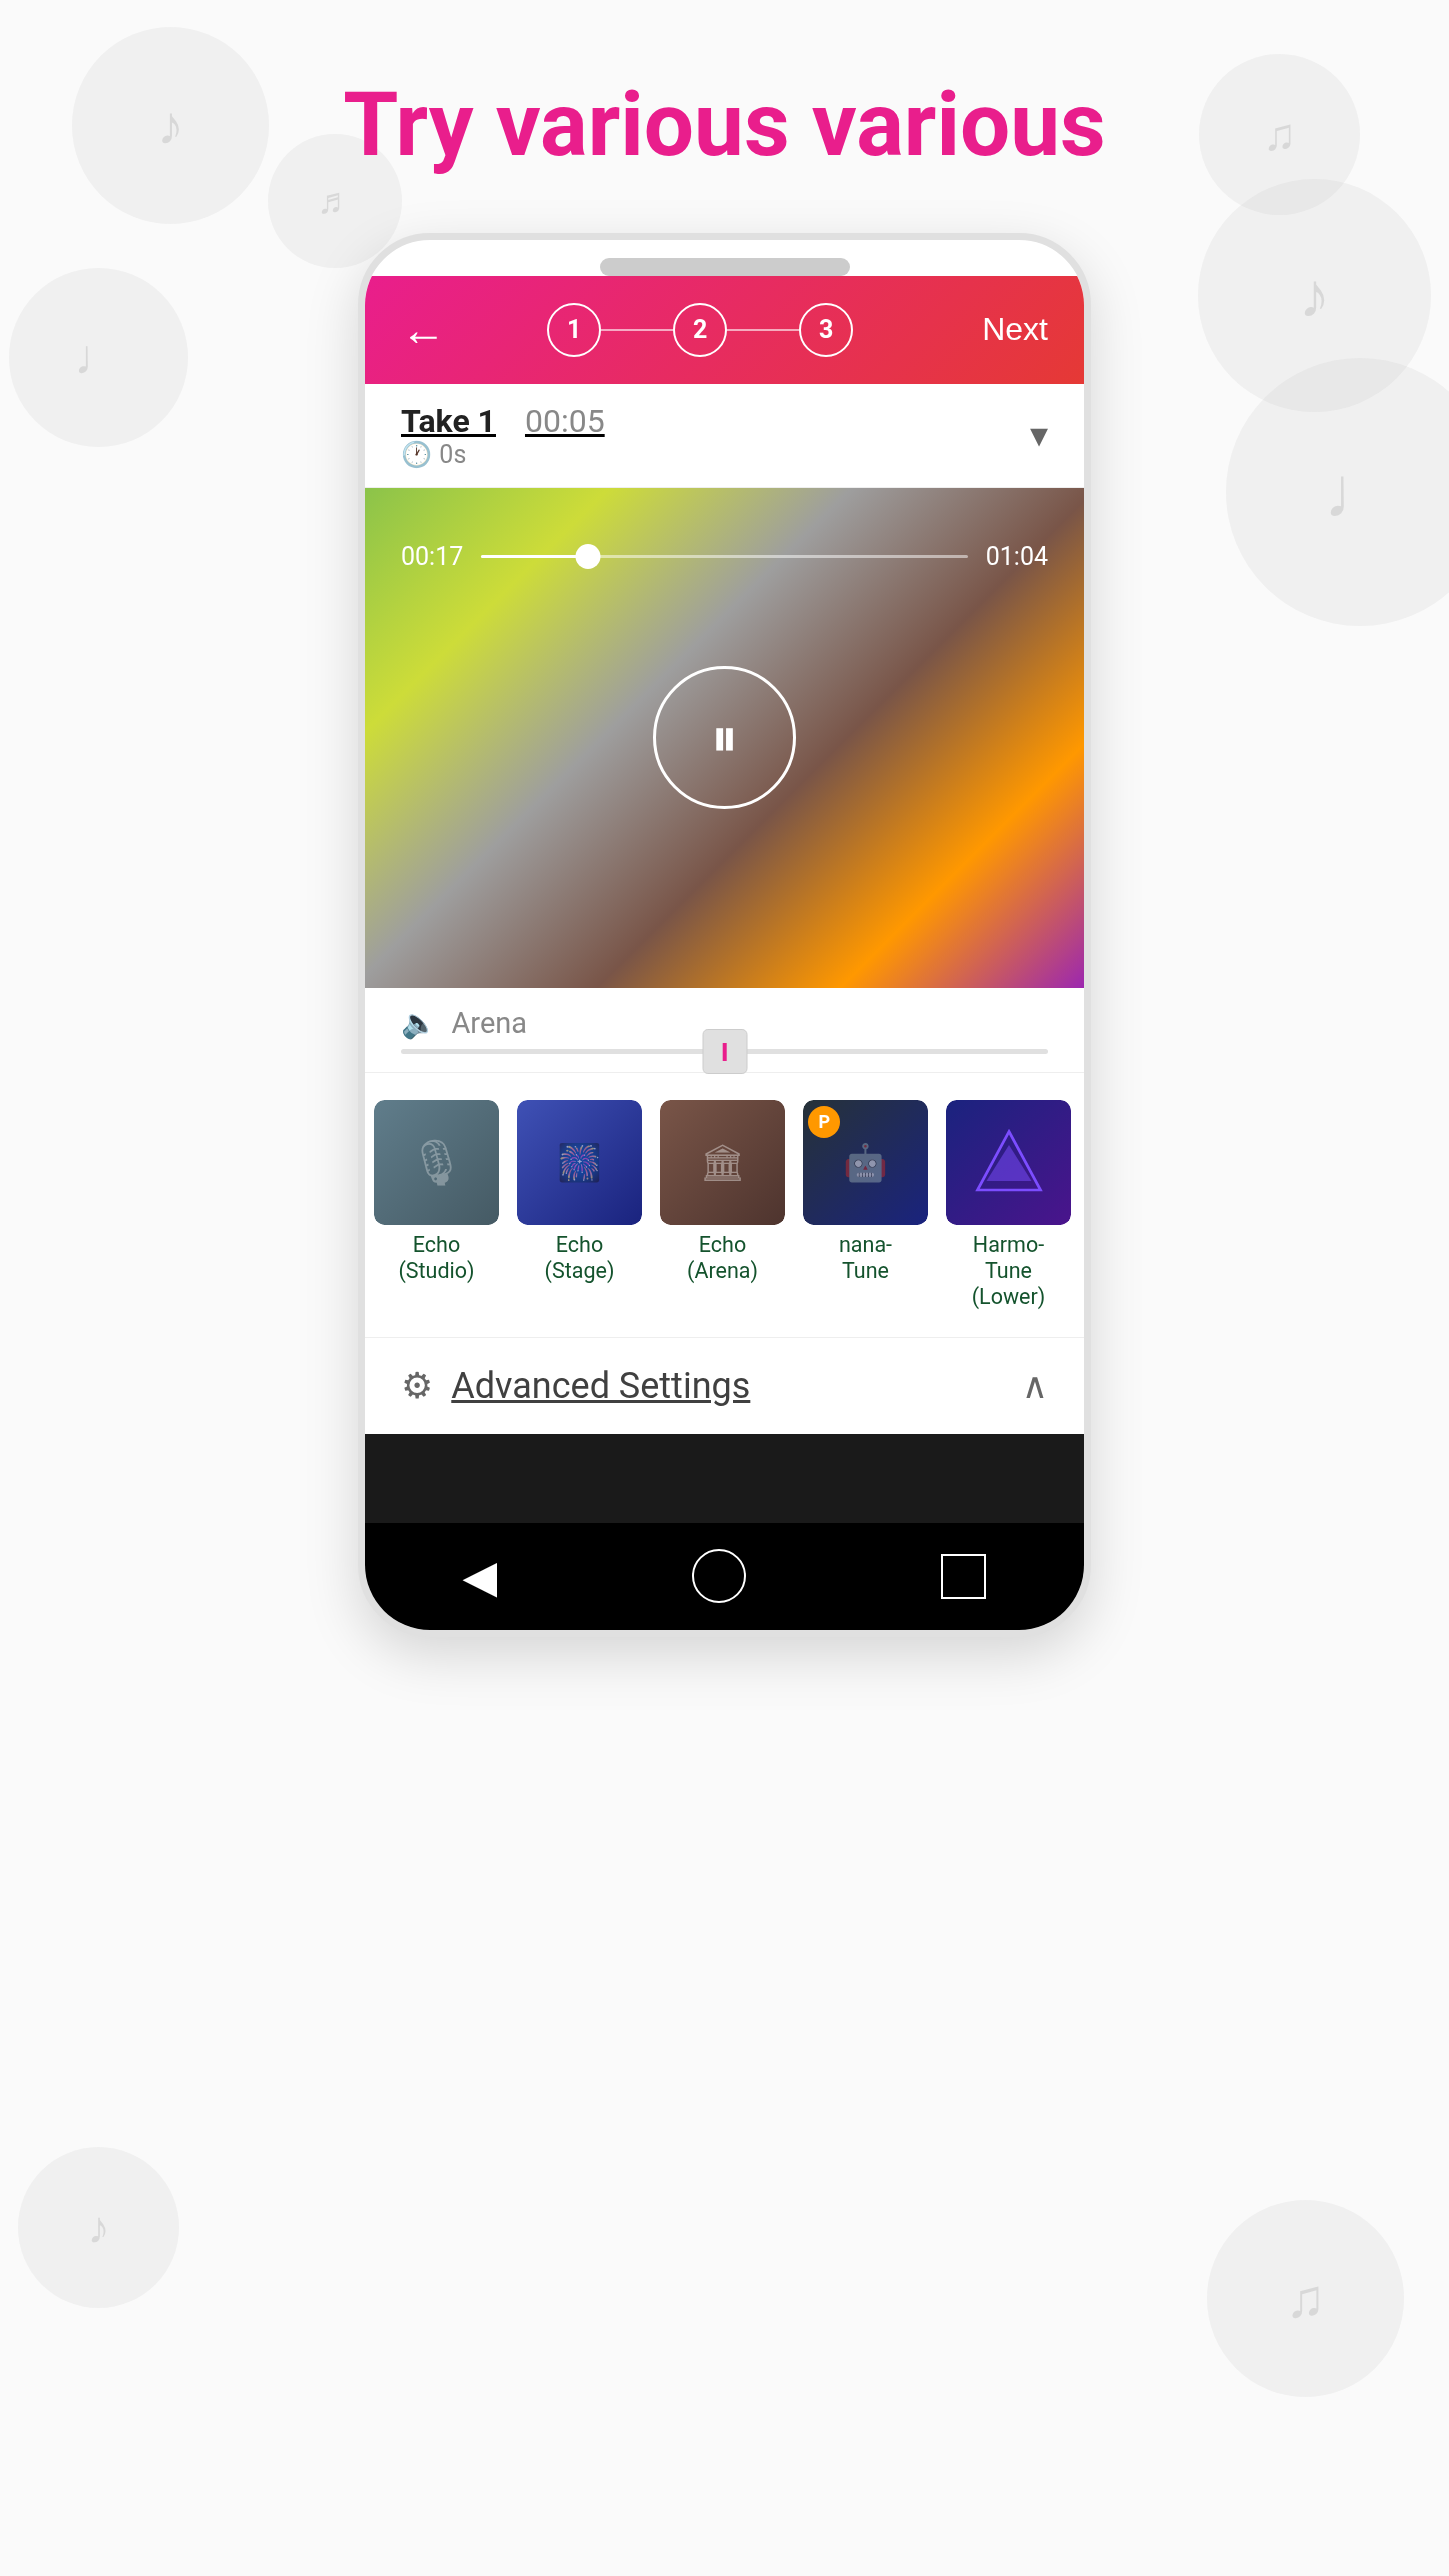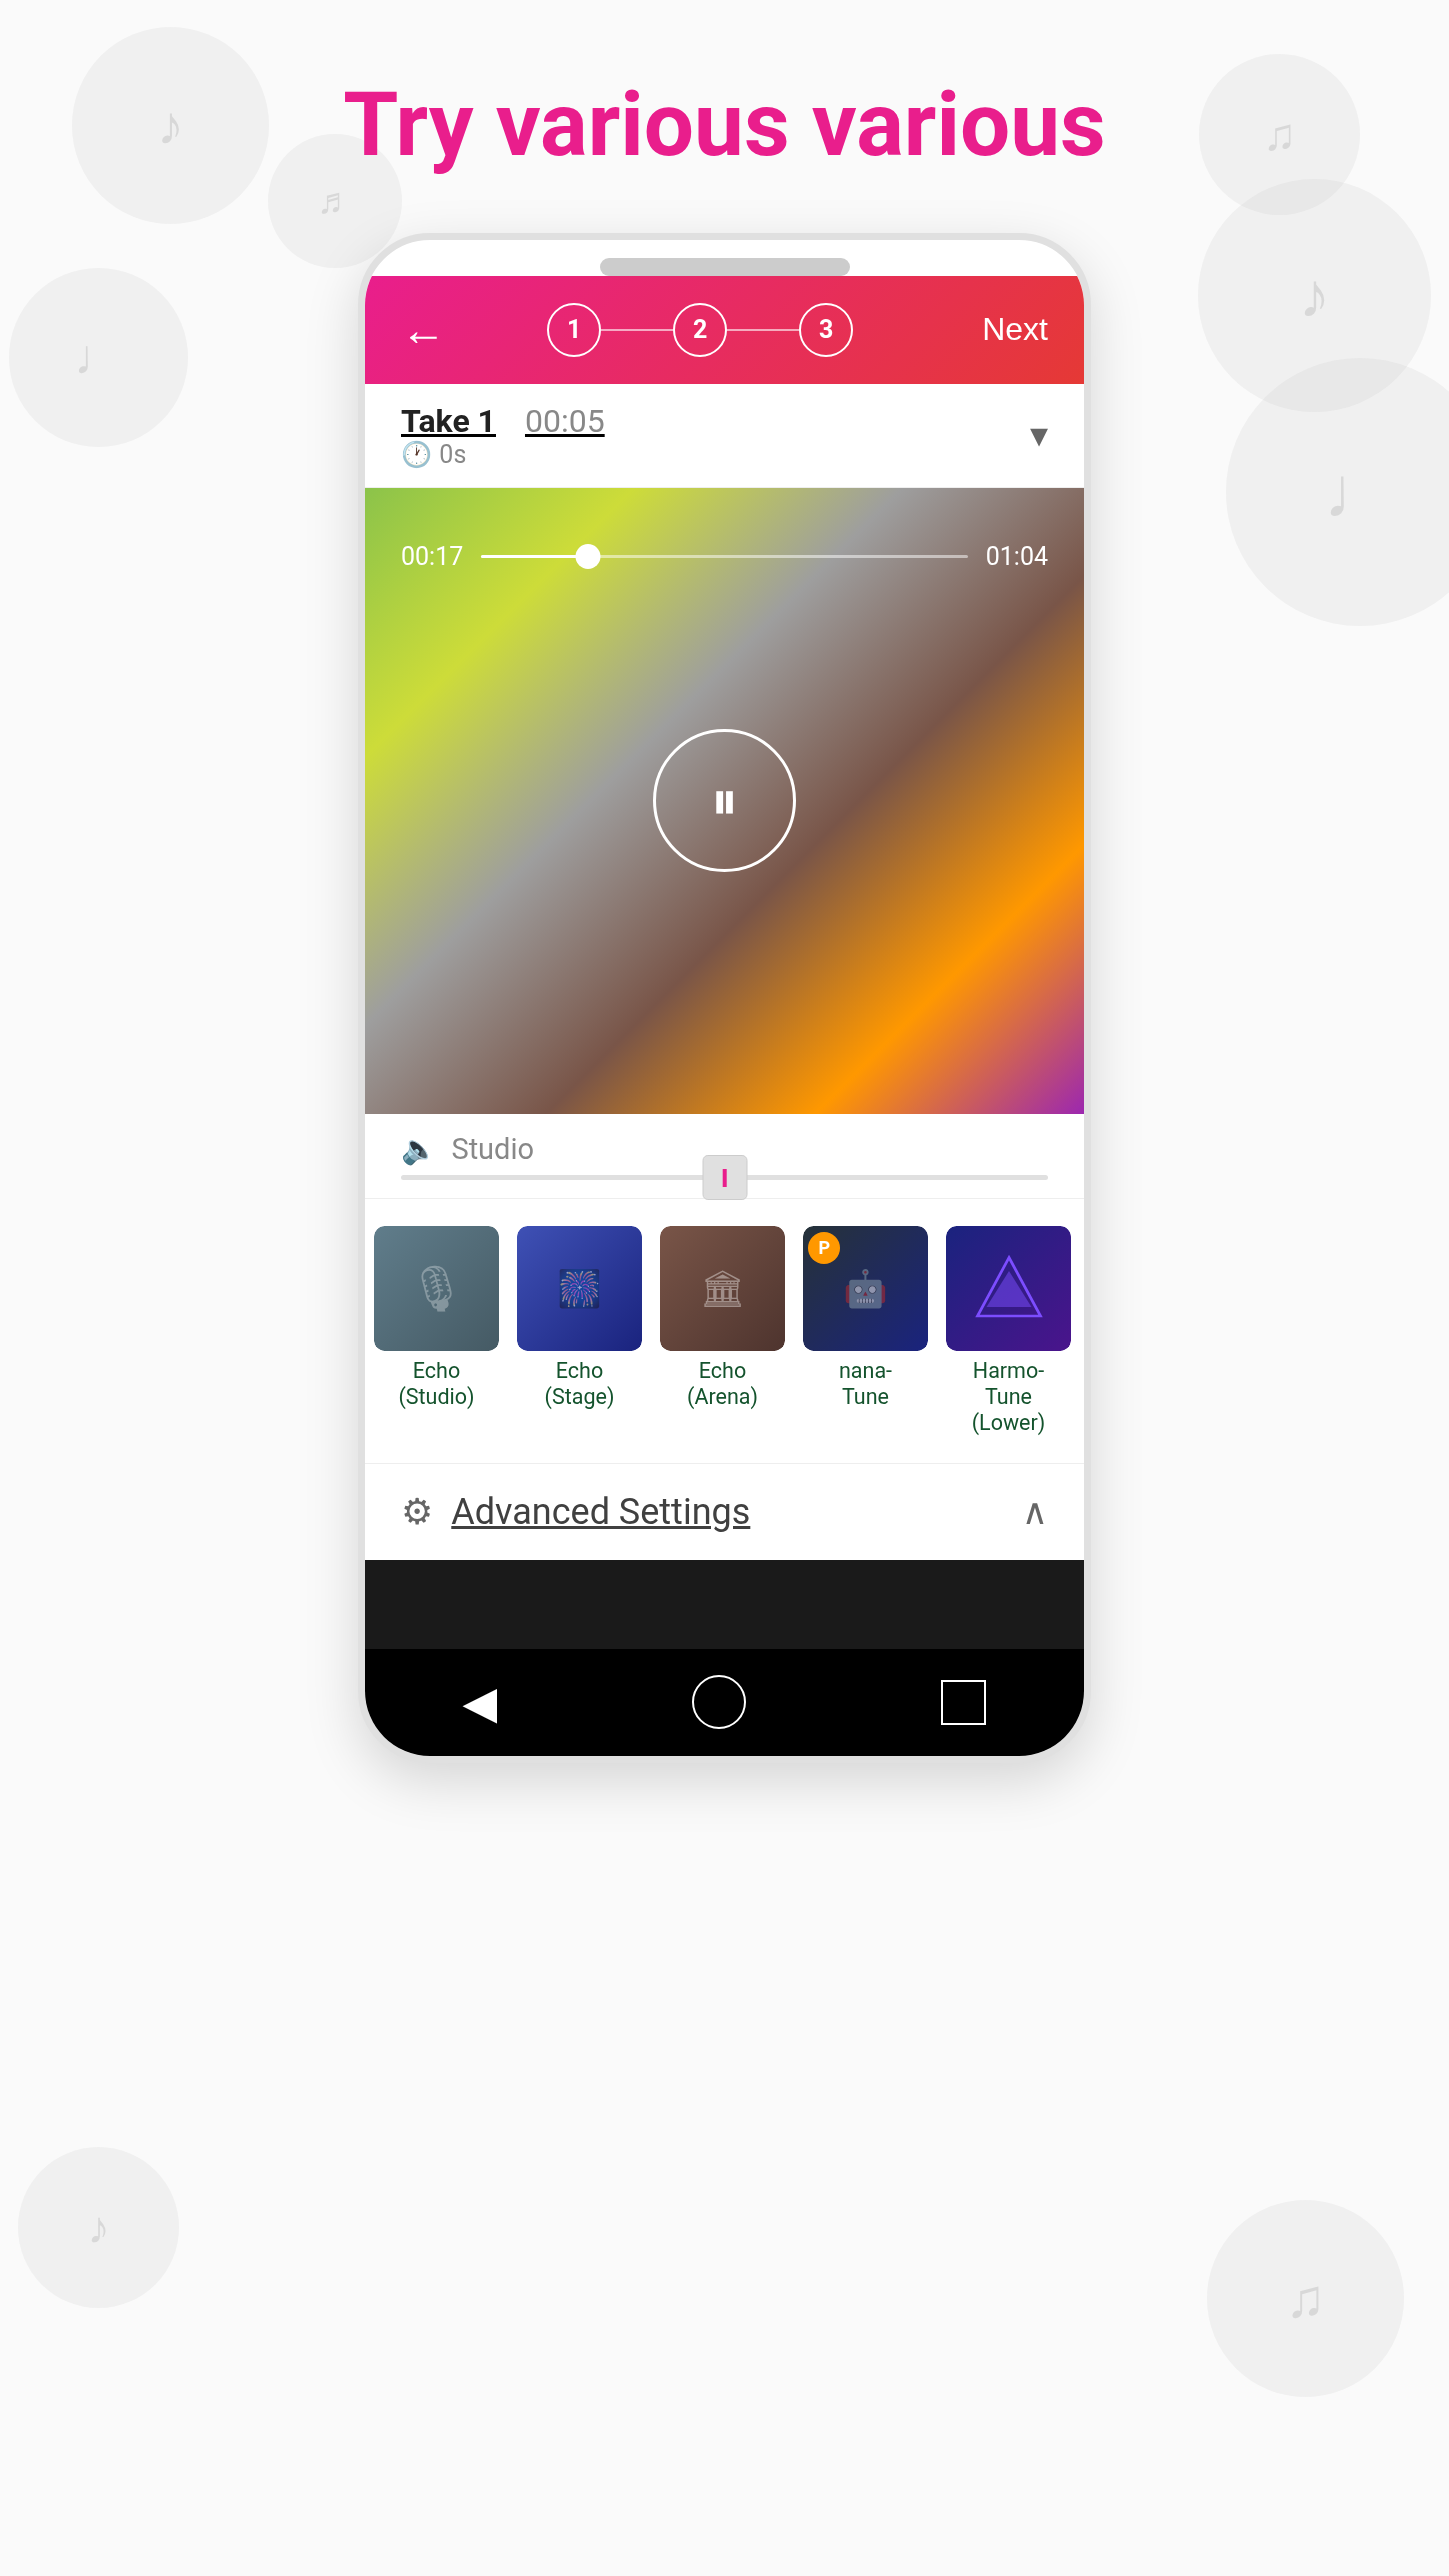--- a/index.html
+++ b/index.html
@@ -137,21 +137,21 @@
 
     .chevron-down {
       font-size: 36px;
       color: #666;
     }
 
     
     .player-area {
       position: relative;
       width: 100%;
-      height: 626px;
+      height: 500px;
       background: linear-gradient(135deg, #8bc34a 0%, #cddc39 20%, #9e9e9e 40%, #795548 60%, #ff9800 80%, #9c27b0 100%);
       display: flex;
       flex-direction: column;
       align-items: center;
       justify-content: center;
     }
 
     .timeline-row {
       position: absolute;
       top: 54px;
@@ -476,21 +476,21 @@
         </div>
 
         <div class="pause-btn">
           <span>⏸</span>
         </div>
       </div>
 
       <div class="volume-section">
         <div class="volume-label">
           <span>🔈</span>
-          <span>Studio</span>
+          <span>Arena</span>
         </div>
         <div class="volume-track">
           <div class="volume-thumb">
             <div class="volume-thumb-line"></div>
           </div>
         </div>
       </div>
 
       <div class="effects-strip">
 

